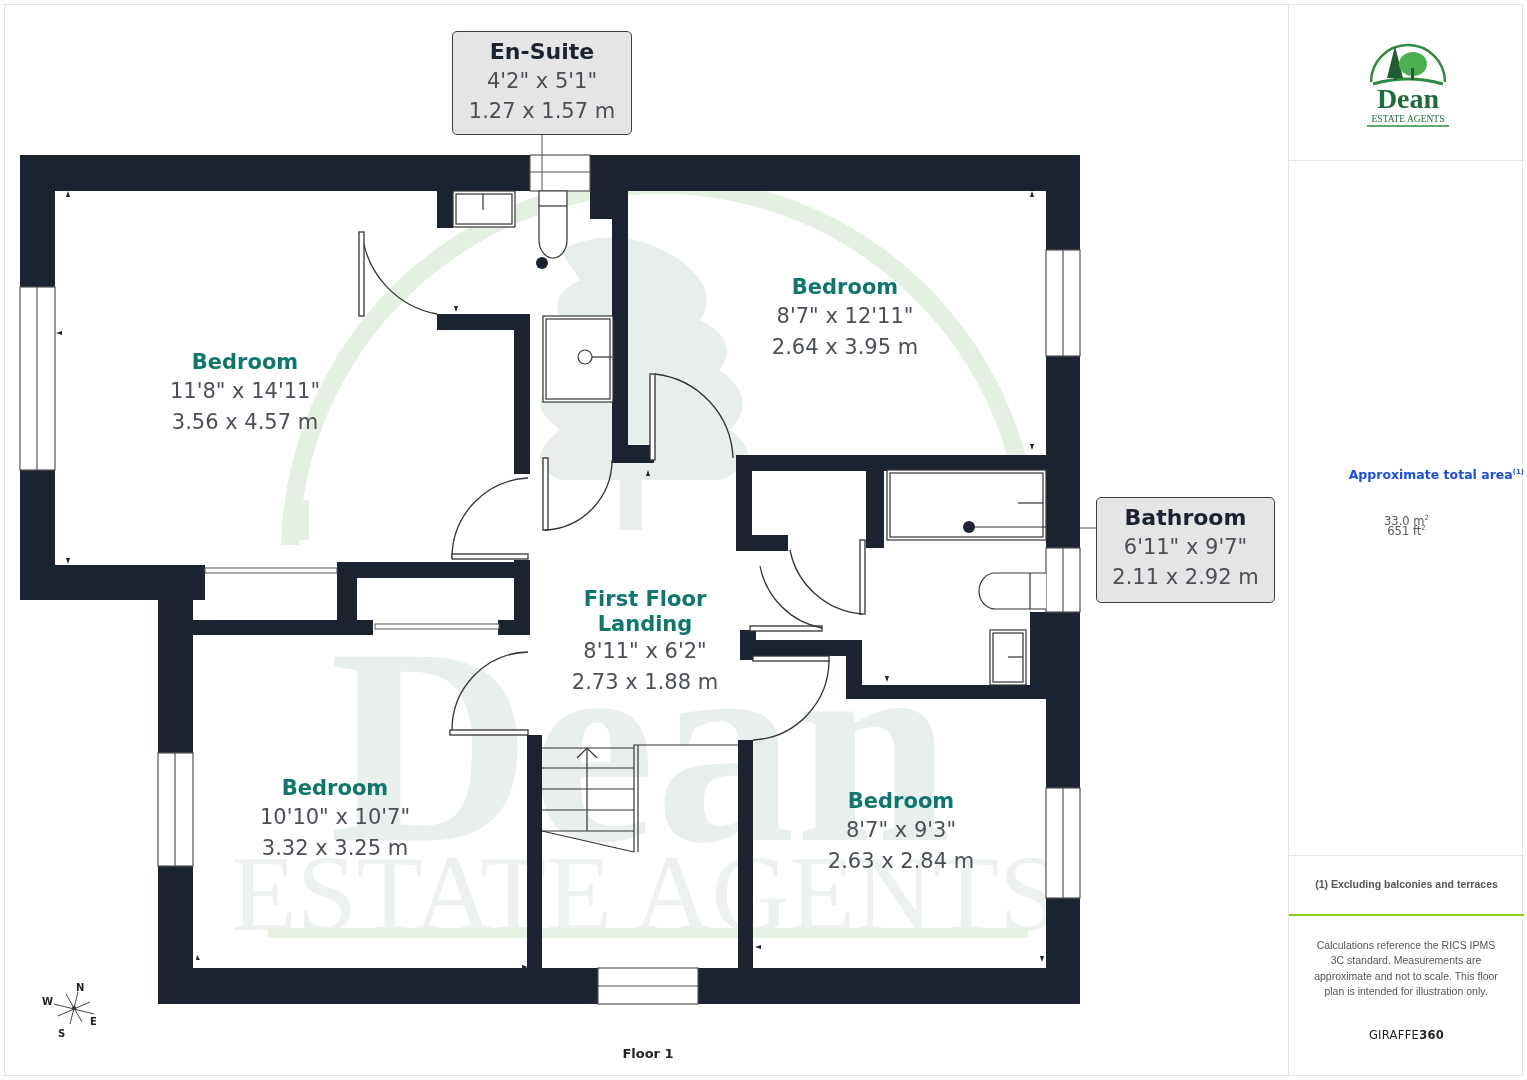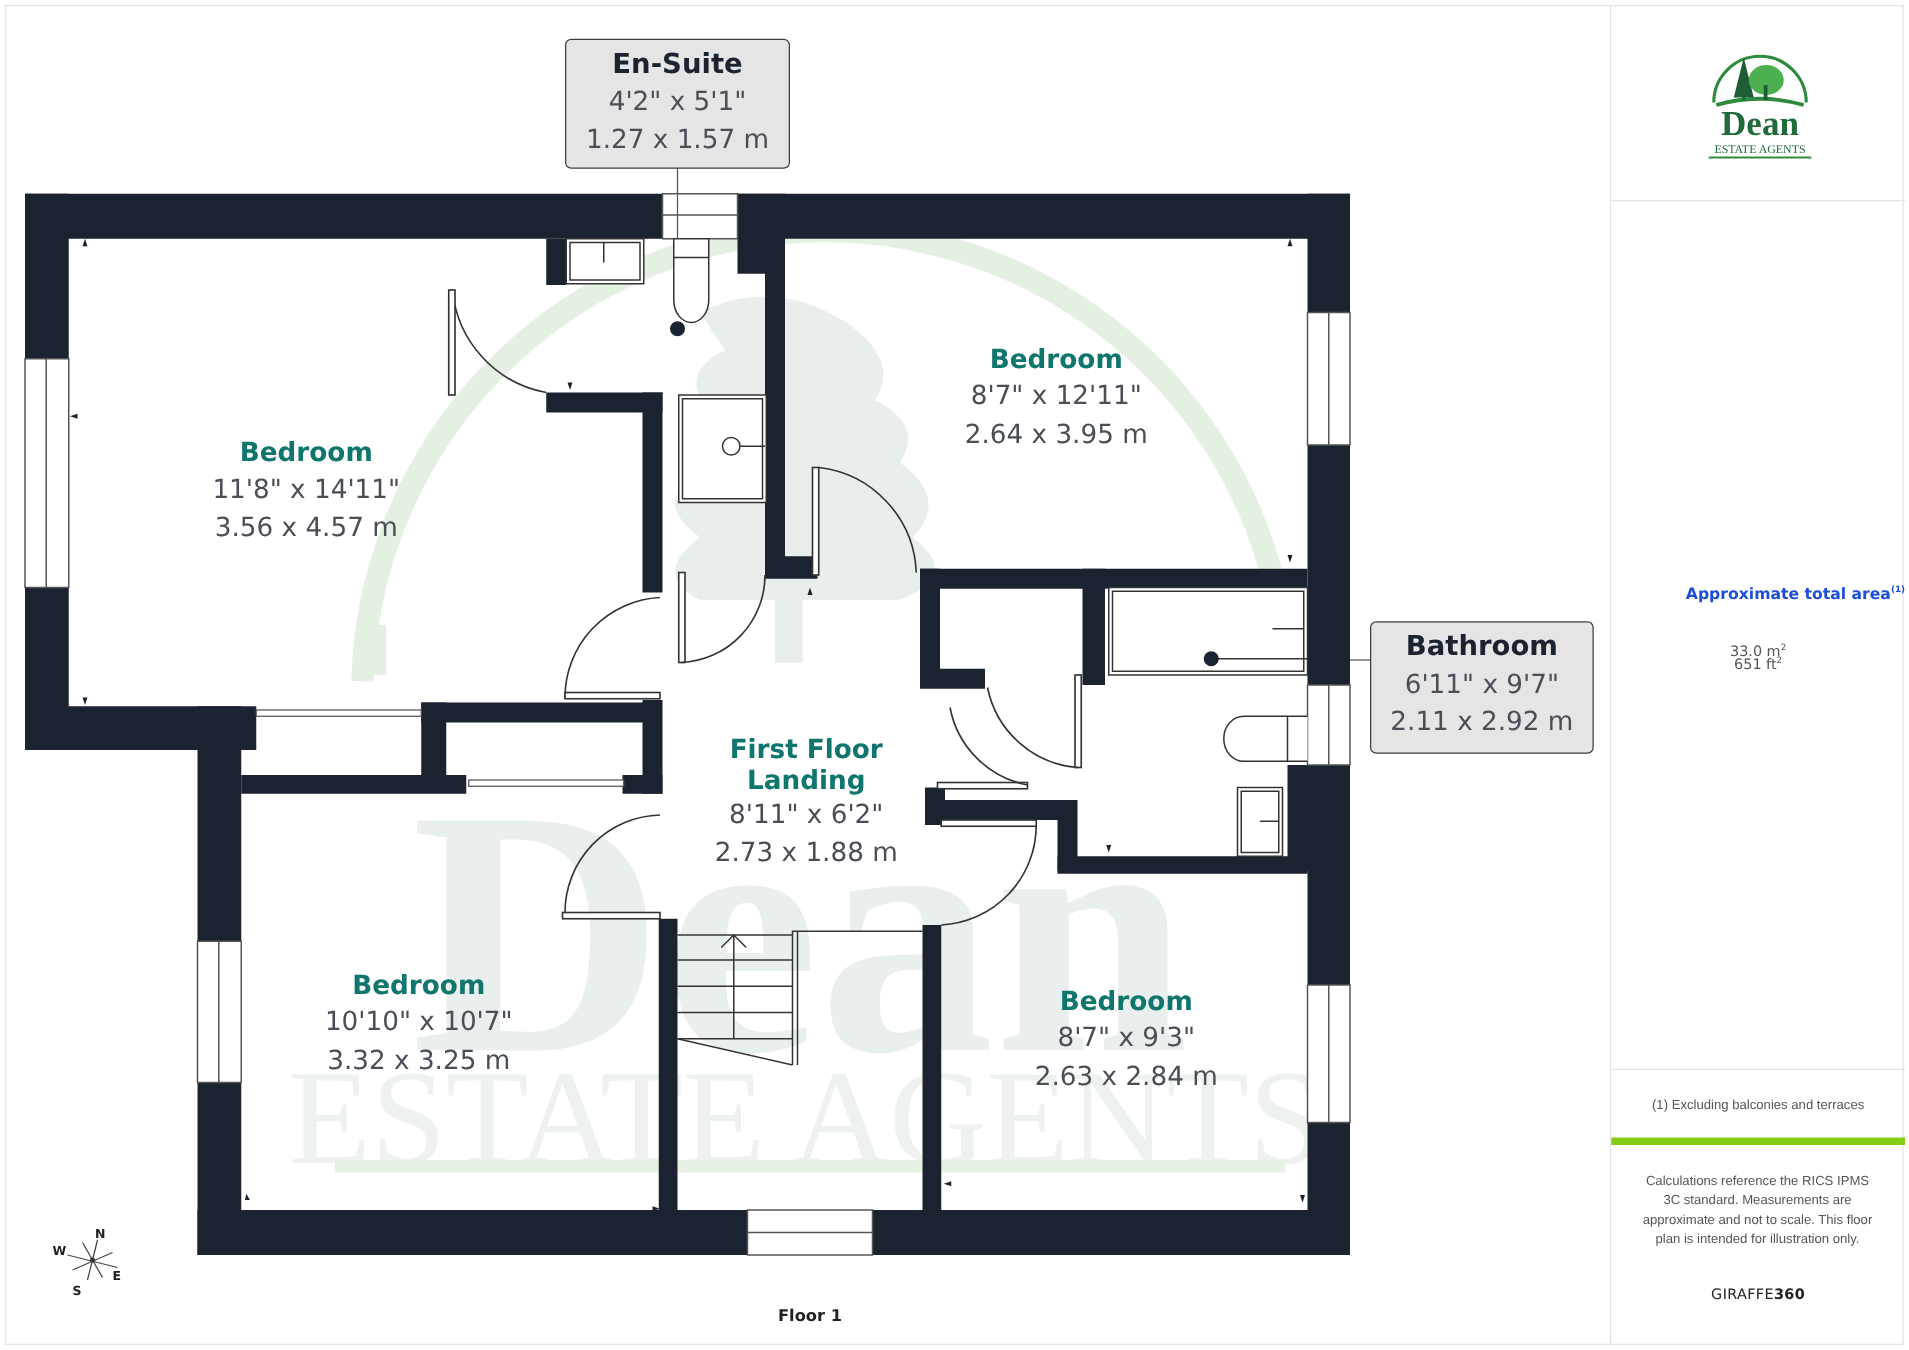--- a/index.html
+++ b/index.html
@@ -4,21 +4,21 @@
   <style>
     * { box-sizing: border-box; margin: 0; padding: 0; }
     html, body { width: 1527px; height: 1080px; background: #ffffff; overflow: hidden; }
     body { position: relative; font-family: "DejaVu Sans", "Liberation Sans", sans-serif; color: #1c2330; }
     .frame { position: absolute; left: 4px; top: 4px; width: 1519px; height: 1072px; border: 1px solid #e3e3e3; }
     .plan { position: absolute; left: 0; top: 0; width: 1290px; height: 1080px; }
     .plan svg { position: absolute; left: 0; top: 0; }
     .sidebar { position: absolute; left: 1288px; top: 4px; width: 235px; height: 1072px; border-left: 1px solid #e3e3e3; }
     .sb-logo { position: absolute; left: 0; top: 0; width: 235px; height: 157px; border-bottom: 1px solid #e3e3e3; }
     .sb-area { position: absolute; left: 0; top: 157px; width: 235px; height: 695px; border-bottom: 1px solid #e3e3e3; }
-    .sb-note { position: absolute; left: 0; top: 852px; width: 235px; height: 60px; border-bottom: 6px solid #84cc16; }
+    .sb-note { position: absolute; left: 0; top: 852px; width: 235px; height: 60px; border-bottom: 2px solid #84cc16; font-weight: bold; }
     .sb-disc { position: absolute; left: 0; top: 912px; width: 235px; height: 160px; }
     .area-title { position: absolute; left: 0; width: 235px; top: 306px; text-align: right; font-size: 12.5px; font-weight: bold; color: #1d4ed8; }
     .area-title sup { font-size: 7px; }
     .area-val { position: absolute; left: 0; width: 235px; text-align: center; font-size: 11.5px; color: #555; }
     .area-val sup { font-size: 7px; }
     .note-text { position: absolute; left: 0; width: 235px; top: 22px; text-align: center; font-size: 10.5px; color: #555; font-family: "Liberation Sans", sans-serif; }
     .disc-text { position: absolute; left: 22px; width: 190px; top: 22px; text-align: center; font-size: 10.5px; line-height: 15.3px; color: #555; font-family: "Liberation Sans", sans-serif; }
     .brand { position: absolute; left: 0; width: 235px; top: 112px; text-align: center; font-size: 11.5px; color: #222; letter-spacing: 0.3px; }
     .brand b { font-weight: bold; }
     .logo-wrap { position: absolute; left: 74px; top: 34px; width: 90px; height: 92px; }

